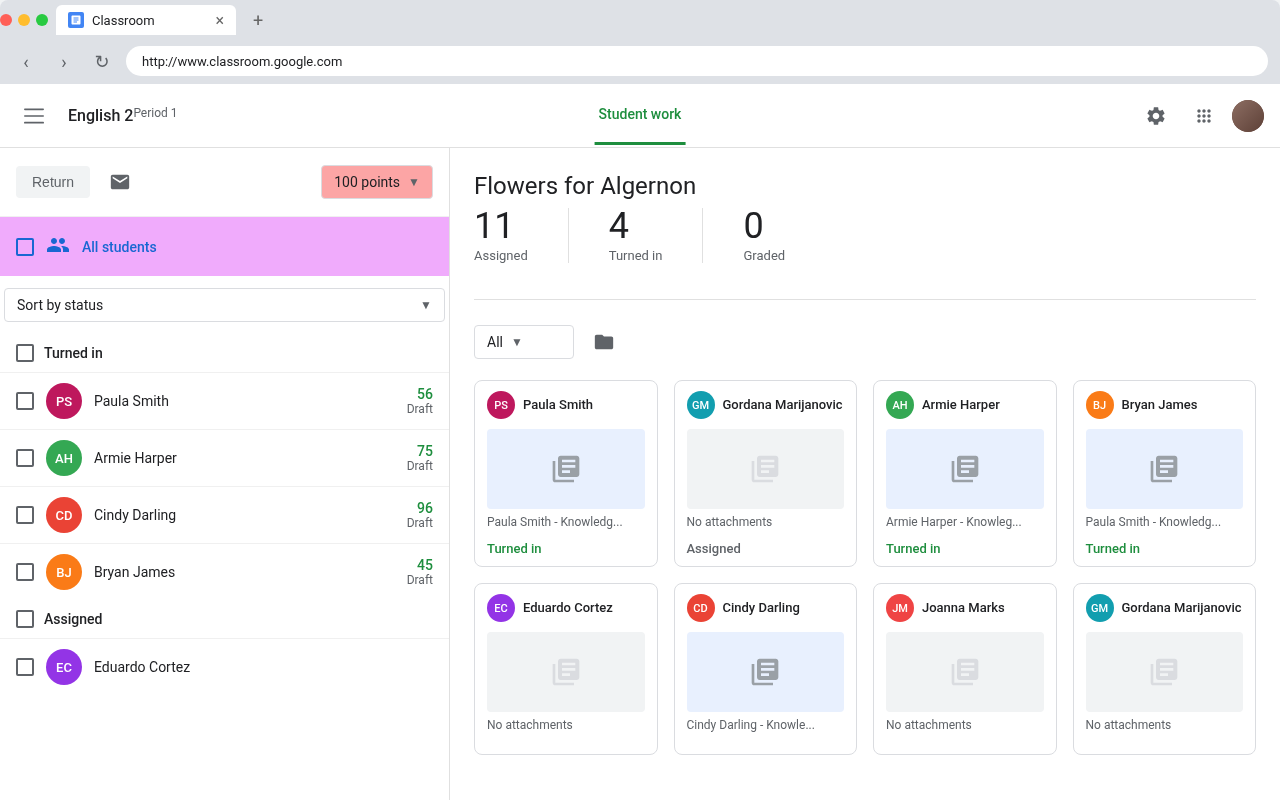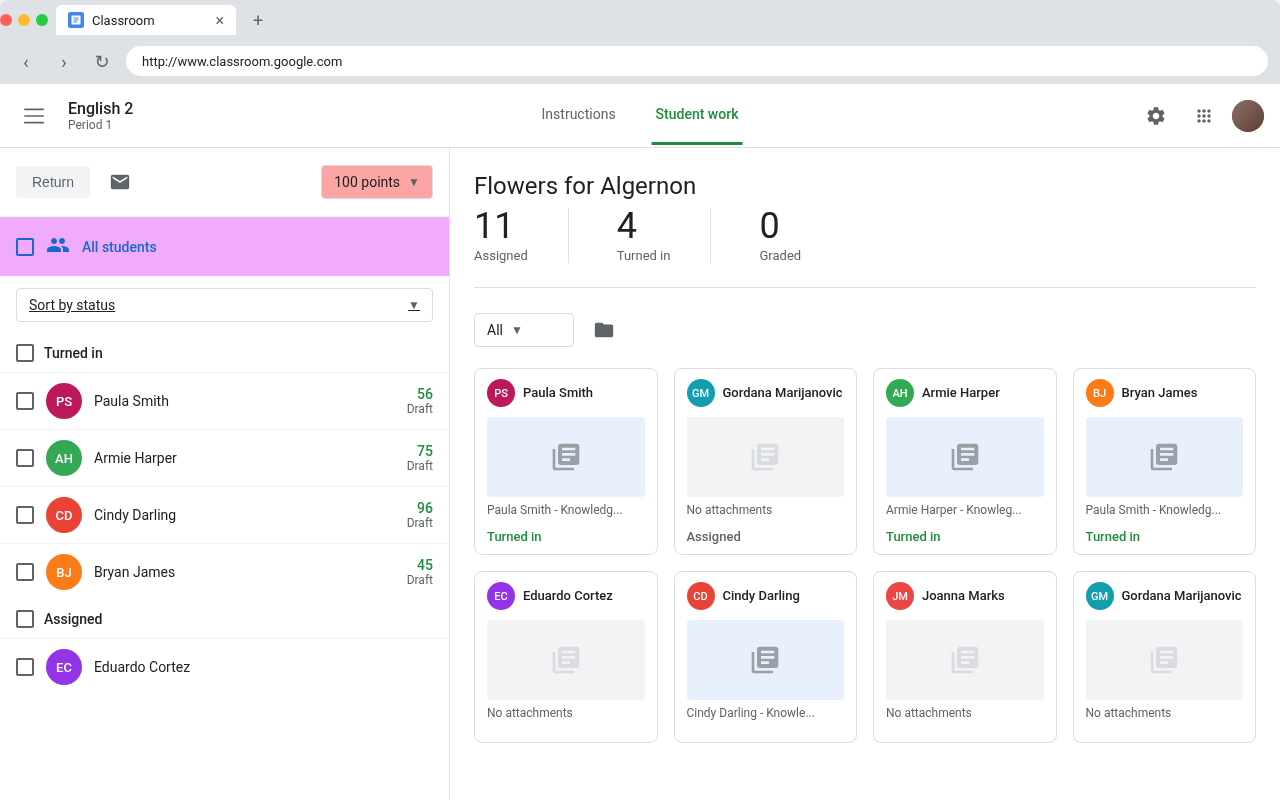--- a/index.html
+++ b/index.html
@@ -21,21 +21,21 @@
     .address-bar { background: #dee1e6; padding: 6px 12px 8px; display: flex; align-items: center; gap: 10px; }
     .nav-btn { width: 28px; height: 28px; display: flex; align-items: center; justify-content: center; border-radius: 50%; cursor: pointer; color: #5f6368; font-size: 18px; }
     .url-bar { flex: 1; background: white; border-radius: 20px; padding: 5px 16px; font-size: 13px; color: #202124; border: none; height: 30px; display: flex; align-items: center; }
 
     
     .app { background: white; min-height: 760px; }
 
     
     .app-header { height: 64px; background: white; border-bottom: 1px solid #e0e0e0; display: flex; align-items: center; padding: 0 16px; gap: 16px; position: relative; }
     .hamburger { width: 36px; height: 36px; display: flex; align-items: center; justify-content: center; cursor: pointer; border-radius: 50%; color: #5f6368; }
-    .class-info { display: flex; flex-direction: column; }
+    .class-info { display: flex; flex-direction: row; }
     .class-name { font-size: 16px; font-weight: 500; color: #202124; }
     .class-period { font-size: 12px; color: #5f6368; }
     .header-tabs { position: absolute; left: 50%; transform: translateX(-50%); display: flex; gap: 32px; }
     .header-tab { padding: 20px 4px; font-size: 14px; color: #5f6368; cursor: pointer; border-bottom: 3px solid transparent; text-decoration: none; }
     .header-tab.active { color: #1e8e3e; border-bottom: 3px solid #1e8e3e; font-weight: 500; }
     .header-actions { margin-left: auto; display: flex; align-items: center; gap: 8px; }
     .icon-btn { width: 40px; height: 40px; border-radius: 50%; display: flex; align-items: center; justify-content: center; cursor: pointer; color: #5f6368; }
     .avatar { width: 32px; height: 32px; border-radius: 50%; background: #6d4c41; display: flex; align-items: center; justify-content: center; cursor: pointer; overflow: hidden; }
     .avatar-img { width: 32px; height: 32px; border-radius: 50%; background: linear-gradient(135deg, #8d6e63, #5d4037); }
 
@@ -43,35 +43,35 @@
     .main-content { display: flex; height: calc(800px - 64px - 40px - 40px); }
 
     
     .sidebar { width: 450px; border-right: 1px solid #e0e0e0; background: white; overflow-y: auto; flex-shrink: 0; }
     .sidebar-top { padding: 16px; display: flex; gap: 12px; align-items: center; border-bottom: 1px solid #f0f0f0; }
     .return-btn { background: #f1f3f4; border: none; border-radius: 4px; padding: 8px 16px; font-size: 14px; color: #5f6368; cursor: pointer; font-weight: 500; }
     .mail-btn { width: 36px; height: 36px; display: flex; align-items: center; justify-content: center; cursor: pointer; color: #5f6368; }
     .points-select { margin-left: auto; background: #fca5a5; border: 1px solid #dadce0; border-radius: 4px; padding: 8px 12px; font-size: 14px; color: #202124; cursor: pointer; display: flex; align-items: center; gap: 8px; }
     .all-students-row { padding: 16px 16px; display: flex; align-items: center; gap: 12px; cursor: pointer; background: #f0abfc; }
     .all-students-label { font-size: 14px; color: #1967d2; font-weight: 500; }
-    .sort-row { padding: 12px 16px; text-decoration: underline; }
+    .sort-row { padding: 12px 4px; }
     .sort-dropdown { background: white; border: 1px solid #dadce0; border-radius: 4px; padding: 8px 12px; font-size: 14px; color: #202124; cursor: pointer; display: flex; align-items: center; gap: 8px; min-width: 200px; }
     .section-header { padding: 10px 16px; font-size: 14px; font-weight: 500; color: #202124; display: flex; align-items: center; gap: 10px; }
     .student-row { display: flex; align-items: center; padding: 10px 16px; border-top: 1px solid #f0f0f0; cursor: pointer; gap: 12px; }
     .student-avatar { width: 36px; height: 36px; border-radius: 50%; flex-shrink: 0; }
     .student-name { font-size: 14px; color: #202124; flex: 1; }
     .student-grade { text-align: right; }
     .grade-num { font-size: 14px; color: #1e8e3e; font-weight: 500; }
     .grade-label { font-size: 12px; color: #5f6368; }
     .checkbox { width: 18px; height: 18px; border: 2px solid #5f6368; border-radius: 2px; flex-shrink: 0; }
 
     
     .content-area { flex: 1; background: white; overflow-y: auto; padding: 24px; }
     .assignment-title { font-size: 24px; font-weight: 400; color: #202124; margin-bottom: 8px; }
-    .stats-row { display: flex; gap: 8px; margin-bottom: 24px; border-bottom: 1px solid #e0e0e0; padding-bottom: 24px; }
+    .stats-row { display: flex; gap: 0; margin-bottom: 24px; border-bottom: 1px solid #e0e0e0; padding-bottom: 36px; }
     .stat-item { display: flex; flex-direction: column; align-items: flex-start; padding-right: 40px; margin-right: 40px; border-right: 1px solid #e0e0e0; }
     .stat-item:last-child { border-right: none; }
     .stat-num { font-size: 36px; font-weight: 400; color: #202124; line-height: 1; }
     .stat-label { font-size: 13px; color: #5f6368; margin-top: 4px; }
     .filter-row { display: flex; align-items: center; gap: 12px; margin-bottom: 20px; }
     .filter-select { background: white; border: 1px solid #dadce0; border-radius: 4px; padding: 8px 12px; font-size: 14px; color: #202124; cursor: pointer; display: flex; align-items: center; gap: 8px; min-width: 100px; }
     .folder-btn { width: 36px; height: 36px; display: flex; align-items: center; justify-content: center; cursor: pointer; color: #5f6368; border-radius: 4px; }
 
     
     .cards-grid { display: grid; grid-template-columns: repeat(4, 1fr); gap: 16px; }
@@ -134,21 +134,20 @@
           <rect y="3" width="24" height="2" rx="1"></rect>
           <rect y="11" width="24" height="2" rx="1"></rect>
           <rect y="19" width="24" height="2" rx="1"></rect>
         </svg>
     </div>
     <div class="class-info">
       <span class="class-name">English 2</span>
       <span class="class-period">Period 1</span>
     </div>
     <div class="header-tabs">
-      <a class="header-tab">Instructions</a>
       <a class="header-tab active">Student work</a>
     </div>
     <div class="header-actions">
       <div class="icon-btn">
         <svg width="22" height="22" viewBox="0 0 24 24" fill="#5f6368">
             <path d="M19.14 12.94c.04-.3.06-.61.06-.94 0-.32-.02-.64-.07-.94l2.03-1.58c.18-.14.23-.41.12-.61l-1.92-3.32c-.12-.22-.37-.29-.59-.22l-2.39.96c-.5-.38-1.03-.7-1.62-.94l-.36-2.54c-.04-.24-.24-.41-.48-.41h-3.84c-.24 0-.43.17-.47.41l-.36 2.54c-.59.24-1.13.57-1.62.94l-2.39-.96c-.22-.08-.47 0-.59.22L2.74 8.87c-.12.21-.08.47.12.61l2.03 1.58c-.05.3-.09.63-.09.94s.02.64.07.94l-2.03 1.58c-.18.14-.23.41-.12.61l1.92 3.32c.12.22.37.29.59.22l2.39-.96c.5.38 1.03.7 1.62.94l.36 2.54c.05.24.24.41.48.41h3.84c.24 0 .44-.17.47-.41l.36-2.54c.59-.24 1.13-.56 1.62-.94l2.39.96c.22.08.47 0 .59-.22l1.92-3.32c.12-.22.07-.47-.12-.61l-2.01-1.58zM12 15.6c-1.98 0-3.6-1.62-3.6-3.6s1.62-3.6 3.6-3.6 3.6 1.62 3.6 3.6-1.62 3.6-3.6 3.6z"></path>
           </svg>
       </div>
       <div class="icon-btn">
         <svg width="20" height="20" viewBox="0 0 24 24" fill="#5f6368">

